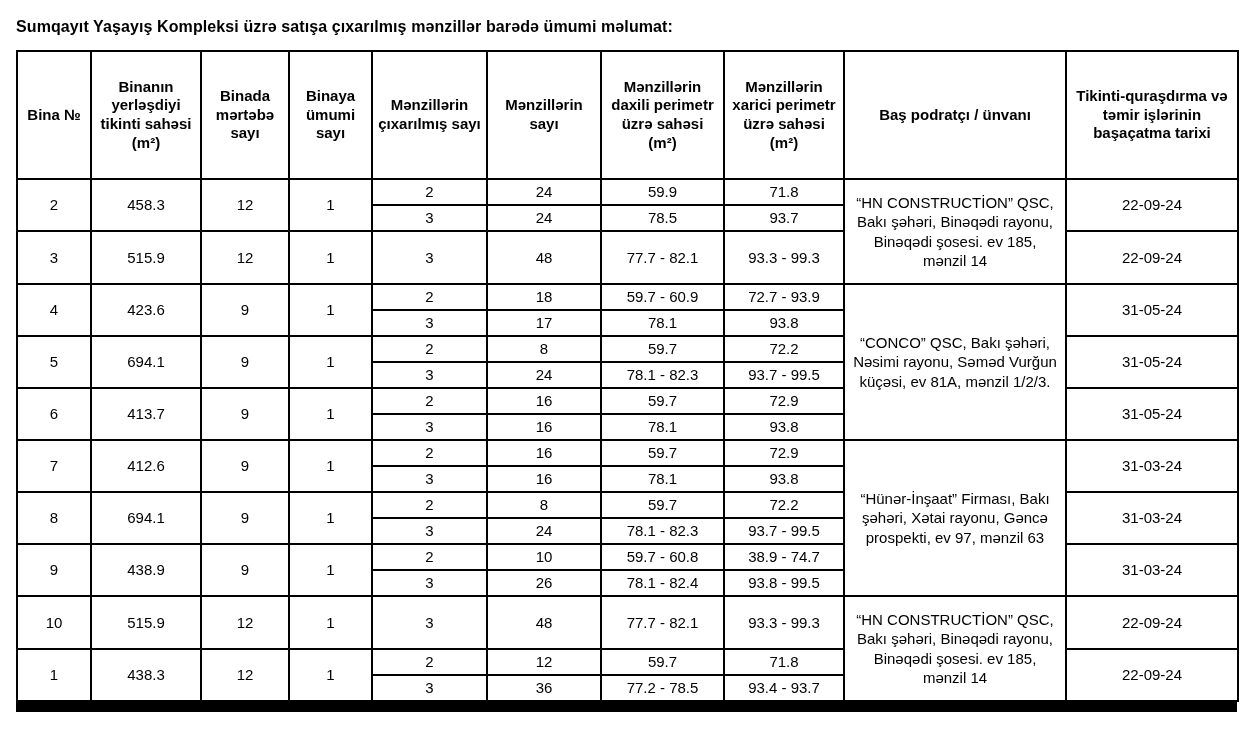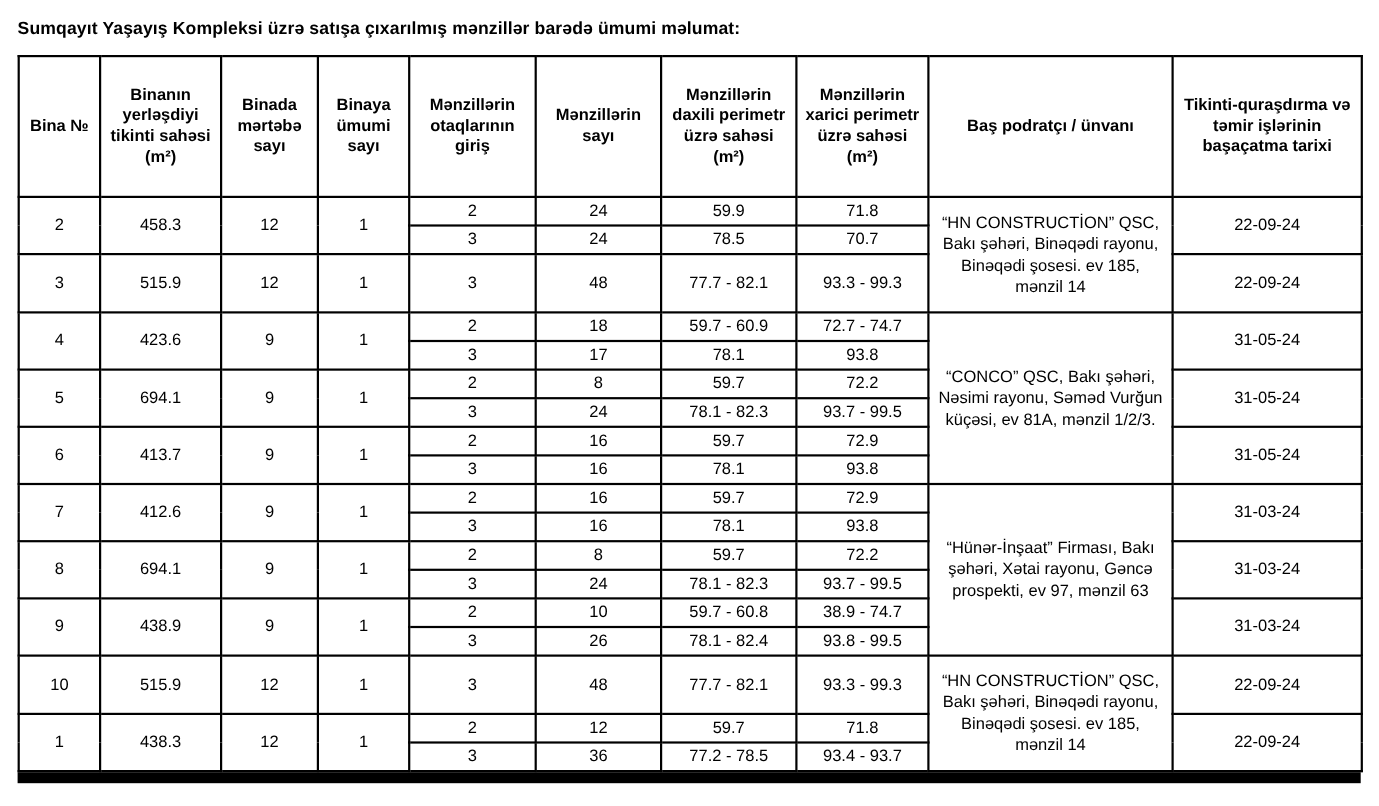--- a/index.html
+++ b/index.html
@@ -41,21 +41,21 @@
         <col style="width:120px">
         <col style="width:222px">
       <col style="width:172px">
     </colgroup>
     <thead>
       <tr>
           <th>Bina №</th>
           <th>Binanın yerləşdiyi tikinti sahəsi (m²)</th>
           <th>Binada mərtəbə sayı</th>
           <th>Binaya ümumi sayı</th>
-          <th>Mənzillərin otaqlarının giriş</th>
+          <th>Mənzillərin çıxarılmış sayı</th>
           <th>Mənzillərin sayı</th>
           <th>Mənzillərin daxili perimetr üzrə sahəsi (m²)</th>
           <th>Mənzillərin xarici perimetr üzrə sahəsi (m²)</th>
           <th>Baş podratçı / ünvanı</th>
           <th>Tikinti-quraşdırma və təmir işlərinin başaçatma tarixi</th>
         </tr>
     </thead>
     <tbody>
         <tr>
           <td rowspan="2">2</td>
@@ -66,42 +66,42 @@
           <td>24</td>
           <td>59.9</td>
           <td>71.8</td>
           <td rowspan="3" class="contractor">“HN CONSTRUCTİON” QSC, Bakı şəhəri, Binəqədi rayonu, Binəqədi şosesi. ev 185, mənzil 14</td>
           <td rowspan="2">22-09-24</td>
         </tr>
         <tr>
           <td>3</td>
           <td>24</td>
           <td>78.5</td>
-          <td>70.7</td>
+          <td>93.7</td>
         </tr>
         <tr class="tall">
           <td>3</td>
           <td>515.9</td>
           <td>12</td>
           <td>1</td>
           <td>3</td>
           <td>48</td>
           <td>77.7 - 82.1</td>
           <td>93.3 - 99.3</td>
           <td>22-09-24</td>
         </tr>
         <tr>
           <td rowspan="2">4</td>
           <td rowspan="2">423.6</td>
           <td rowspan="2">9</td>
           <td rowspan="2">1</td>
           <td>2</td>
           <td>18</td>
           <td>59.7 - 60.9</td>
-          <td>72.7 - 74.7</td>
+          <td>72.7 - 93.9</td>
           <td rowspan="6" class="contractor">“CONCO” QSC, Bakı şəhəri, Nəsimi rayonu, Səməd Vurğun küçəsi, ev 81A, mənzil 1/2/3.</td>
           <td rowspan="2">31-05-24</td>
         </tr>
         <tr>
           <td>3</td>
           <td>17</td>
           <td>78.1</td>
           <td>93.8</td>
         </tr>
         <tr>

